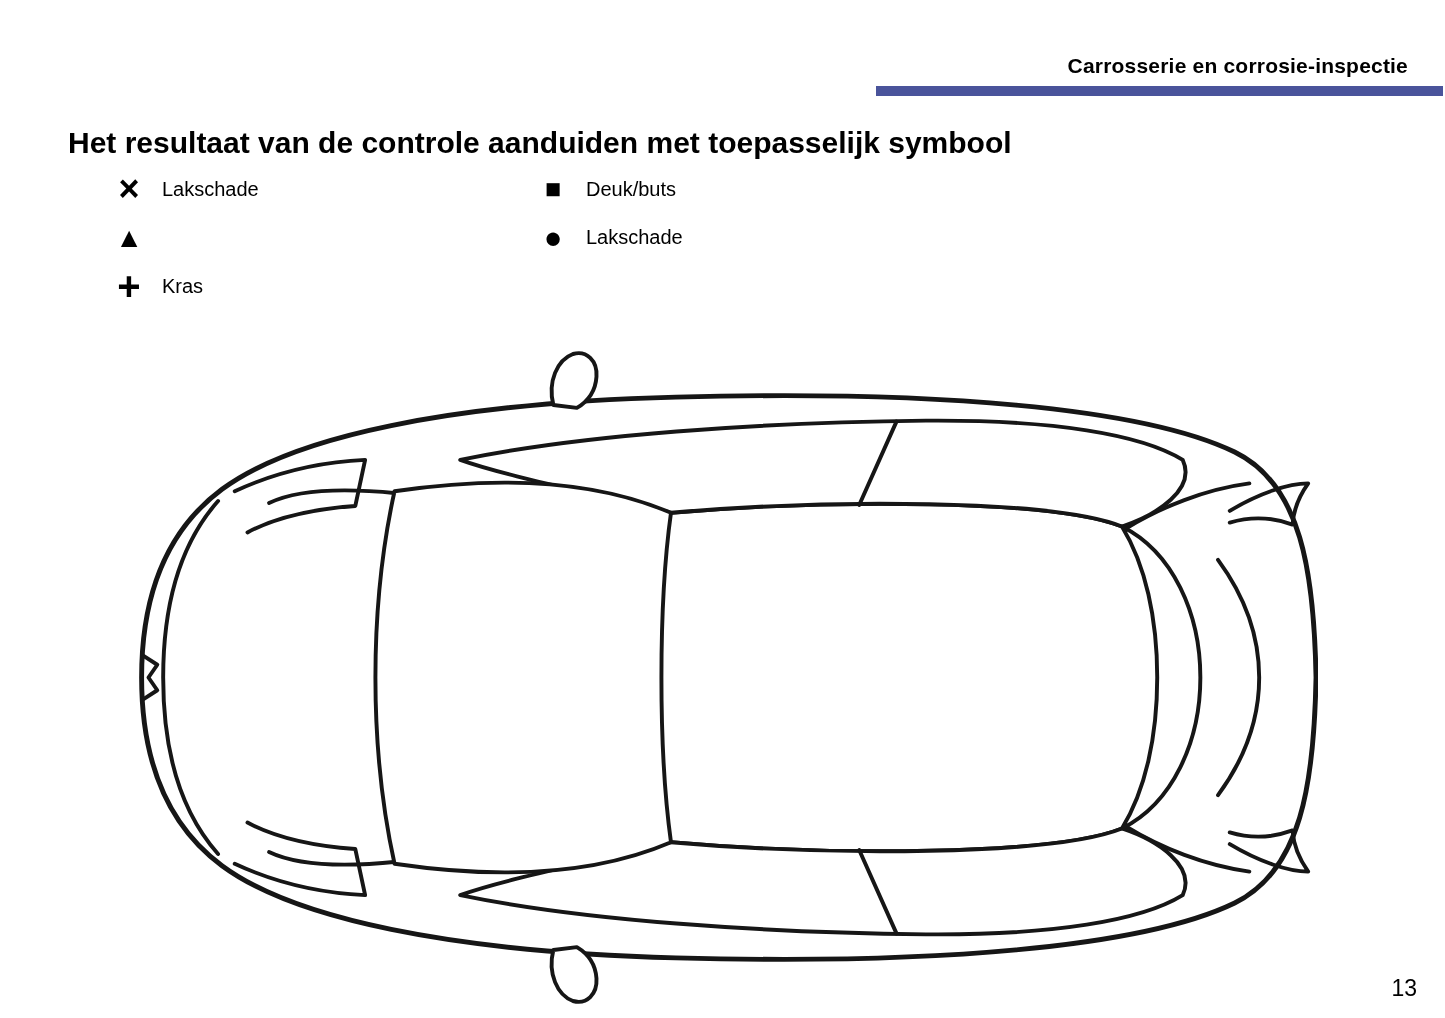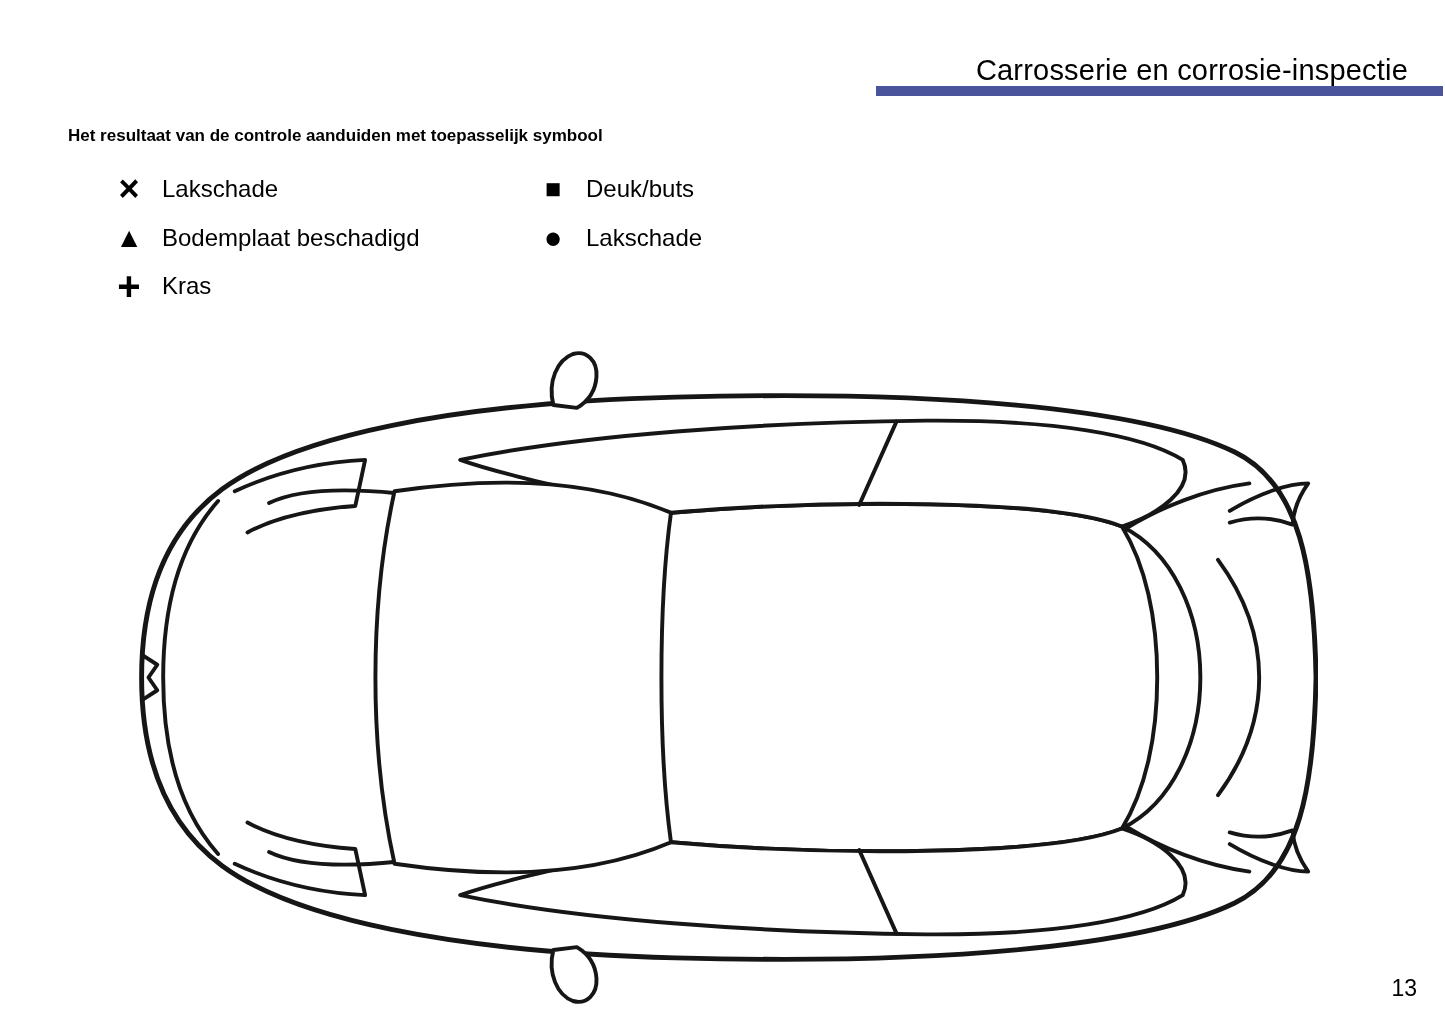--- a/index.html
+++ b/index.html
@@ -8,38 +8,38 @@
     background: #ffffff;
     color: #000000;
     font-family: "Liberation Sans", sans-serif;
     position: relative;
     overflow: hidden;
   }
   .header-title {
     position: absolute;
     top: 54px;
     right: 37px;
-    font-size: 29px;
-    font-weight: 400;
+    font-size: 21px;
+    font-weight: 700;
     letter-spacing: 0.2px;
     margin-left: 48px;
   }
   .header-underline {
     position: absolute;
     top: 86px;
     left: 876px;
     right: 2px;
     height: 10px;
     background: #4a549b;
   }
   .section-heading {
     position: absolute;
     top: 126px;
     left: 68px;
-    font-size: 17px;
+    font-size: 30px;
     font-weight: 700;
   }
   .legend {
     position: absolute;
     top: 165px;
     left: 106px;
     display: flex;
   }
   .legend-col { display: flex; flex-direction: column; }
   .legend-col.left { width: 424px; }
@@ -49,21 +49,21 @@
     text-align: center;
     font-weight: 700;
     line-height: 1;
     font-size: 30px;
   }
   .sym-x      { font-size: 36px; font-weight: 600; }
   .sym-tri    { font-size: 28px; }
   .sym-plus   { font-size: 40px; font-weight: 700; }
   .sym-square { font-size: 27px; }
   .sym-circle { font-size: 31px; }
-  .legend-label { margin-left: 10px; font-size: 24px; }
+  .legend-label { margin-left: 10px; font-size: 20px; }
   .car-diagram {
     position: absolute;
     top: 344px;
     left: 122px;
     width: 1196px;
     height: 667px;
   }
   .page-number {
     position: absolute;
     right: 28px;
@@ -80,21 +80,20 @@
 <div class="section-heading">Het resultaat van de controle aanduiden met toepasselijk symbool</div>
 
 <div class="legend">
   <div class="legend-col left">
     <div class="legend-row">
       <span class="legend-symbol sym-x">×</span>
       <span class="legend-label">Lakschade</span>
     </div>
     <div class="legend-row">
       <span class="legend-symbol sym-tri">▲</span>
-      <span class="legend-label">Bodemplaat beschadigd</span>
     </div>
     <div class="legend-row">
       <span class="legend-symbol sym-plus">+</span>
       <span class="legend-label">Kras</span>
     </div>
   </div>
   <div class="legend-col">
     <div class="legend-row">
       <span class="legend-symbol sym-square">■</span>
       <span class="legend-label">Deuk/buts</span>

